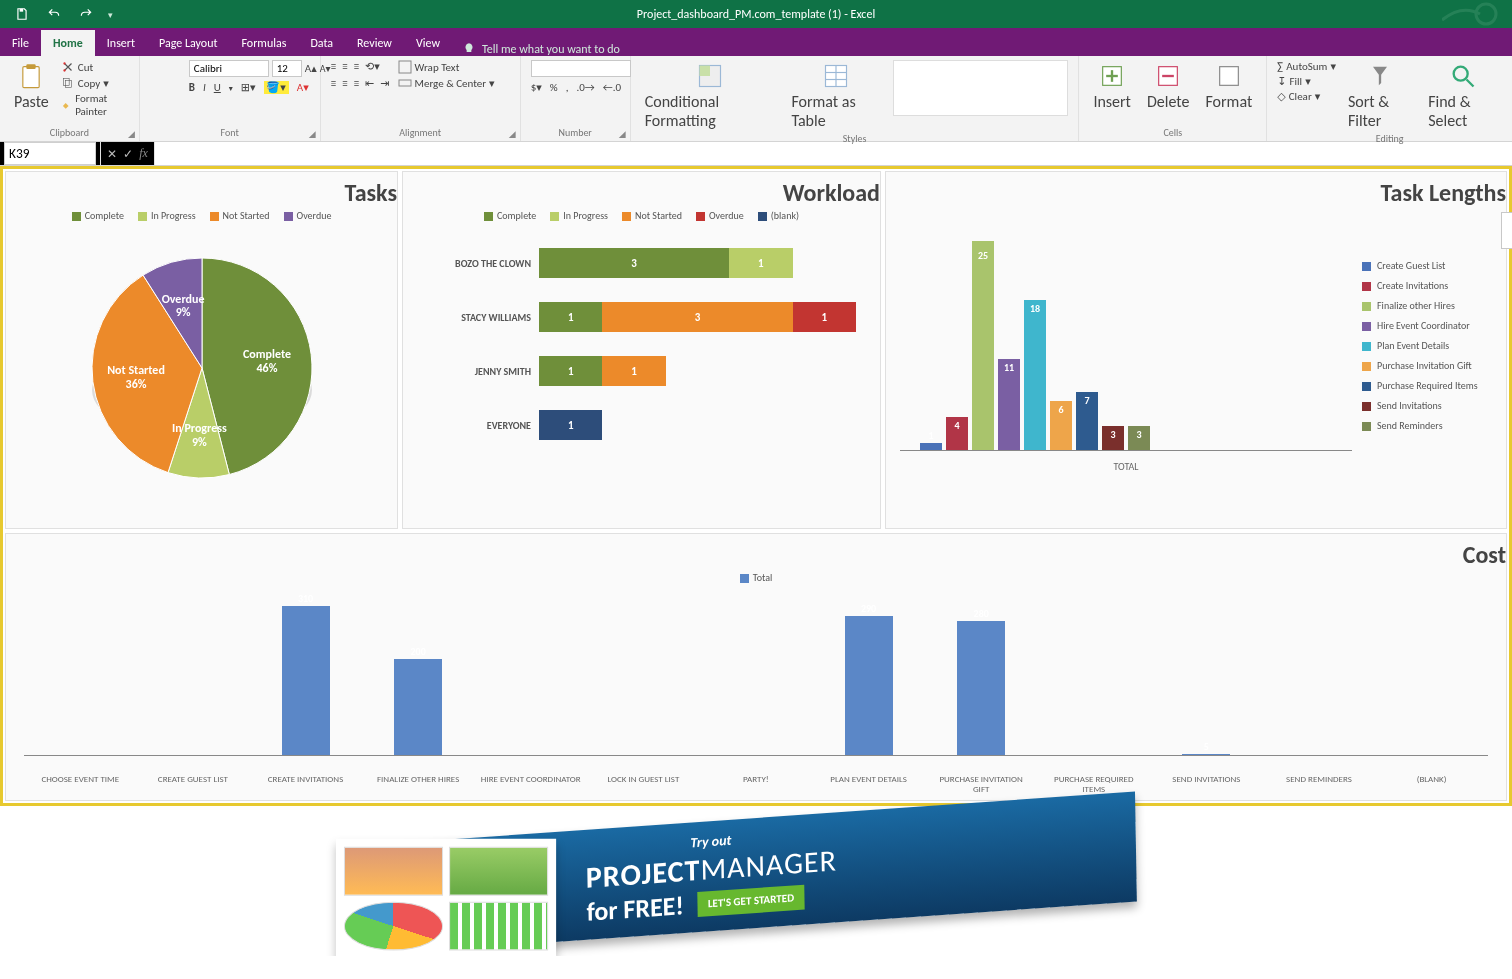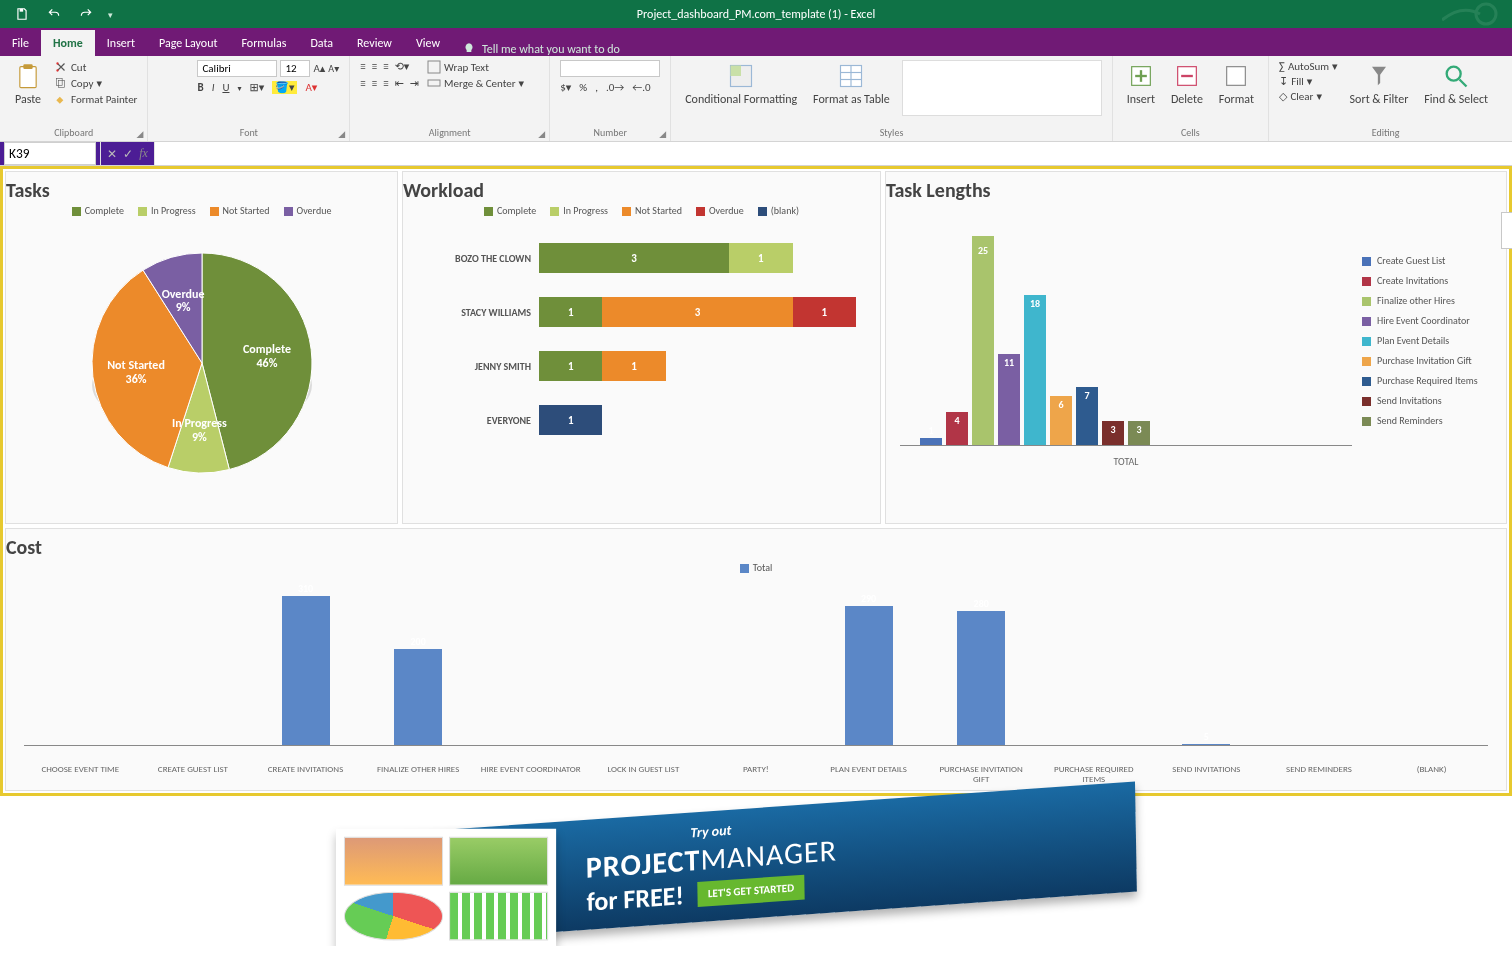--- a/index.html
+++ b/index.html
@@ -17,36 +17,36 @@
   .tab.active { background: #f3f3f3; color: #217346; font-weight: bold; }
   .tell-me { display: flex; align-items: center; gap: 6px; color: #cfe9db; margin-left: 10px; }
   .tell-me svg { width: 14px; height: 14px; fill: #cfe9db; }
   
   .ribbon { background: #f3f3f3; border-bottom: 1px solid #d4d4d4; display: flex; height: 86px; }
   .group { border-right: 1px solid #e1e1e1; padding: 4px 10px 0 10px; display: flex; flex-direction: column; justify-content: space-between; }
   .group-body { display: flex; gap: 8px; align-items: flex-start; font-size: 11px; color: #444; }
   .group-label { text-align: center; font-size: 10px; color: #777; padding-bottom: 2px; position: relative; }
   .group-label .dl { position: absolute; right: -6px; bottom: 2px; font-size: 9px; color: #888; }
   .btn-col { display: flex; flex-direction: column; gap: 2px; align-items: flex-start; }
-  .big-btn { display: flex; flex-direction: column; align-items: center; gap: 2px; cursor: pointer; font-size: 12px; color: #444; padding: 2px 4px; }
+  .big-btn { display: flex; flex-direction: column; align-items: center; gap: 2px; cursor: pointer; font-size: 16px; color: #444; padding: 2px 4px; }
   .big-btn svg { width: 28px; height: 28px; }
   .small-row { display: flex; gap: 3px; align-items: center; }
   .small-row svg { width: 14px; height: 14px; }
   .mini { font-size: 11px; border: 1px solid #c8c8c8; background: #fff; padding: 1px 4px; }
   .icon-box { width: 20px; height: 20px; display: inline-flex; align-items: center; justify-content: center; border: 1px solid transparent; }
   
-  .formulabar { display: flex; align-items: center; border-bottom: 1px solid #d4d4d4; height: 24px; background: #4c1d95; font-size: 12px; }
+  .formulabar { display: flex; align-items: center; border-bottom: 1px solid #d4d4d4; height: 24px; background: #000000; font-size: 12px; }
   .namebox { width: 92px; border: 1px solid #cfcfcf; margin: 0 4px; padding: 2px 4px; }
   .fx-icons { display: flex; gap: 6px; align-items: center; color: #8a8a8a; padding: 0 6px; border-left: 1px solid #e3e3e3; border-right: 1px solid #e3e3e3; height: 100%; }
   .fx-input { flex: 1; border: none; padding: 2px 6px; height: 100%; }
   
   .dash-wrap { border: 3px solid #e7c92f; padding: 2px; }
   .dash { display: grid; grid-template-columns: 393px 479px 1fr; grid-auto-rows: auto; gap: 4px; }
   .panel { background: #fafafa; border: 1px solid #e0e0e0; position: relative; }
-  .panel-title { text-align: left; font-weight: 700; font-size: 20px; color: #444; padding: 6px 0 2px; }
+  .panel-title { text-align: right; font-weight: 700; font-size: 24px; color: #444; padding: 6px 0 2px; }
   .legend { display: flex; gap: 14px; justify-content: center; font-size: 10px; color: #555; padding-bottom: 6px; }
   .legend .sw { width: 9px; height: 9px; display: inline-block; margin-right: 4px; vertical-align: middle; }
   .update-btn { position: absolute; right: -106px; top: 40px; background: #fff; border: 1px solid #c8c8c8; color: #0b5fcf; font-weight: 700; font-size: 13px; padding: 10px 12px; text-align: center; cursor: pointer; }
   
   .pie-wrap { position: relative; width: 320px; height: 290px; margin: 0 auto 10px; }
   .pie-label { position:absolute; color:#fff; font-weight:700; font-size:12px; text-align:center; line-height:1.15; }
   
   .wl-chart { padding: 8px 24px 16px 16px; }
   .wl-row { display:flex; align-items:center; height:54px; }
   .wl-cat { width: 120px; text-align: right; font-size:10px; font-weight:700; color:#555; padding-right:8px; }

